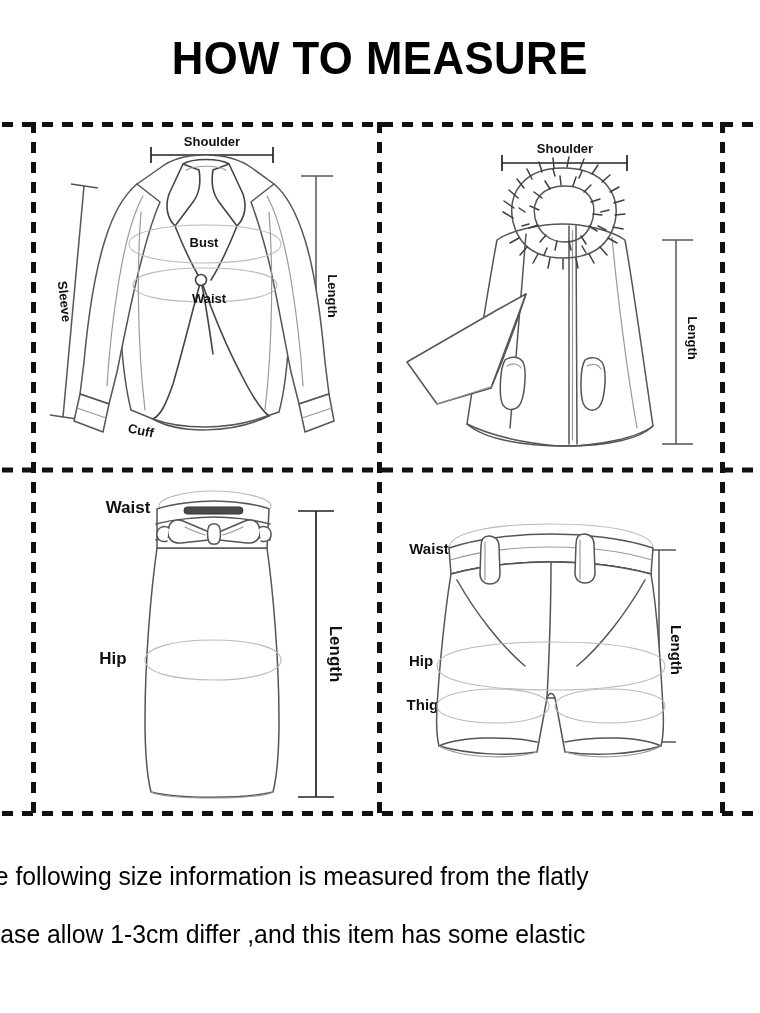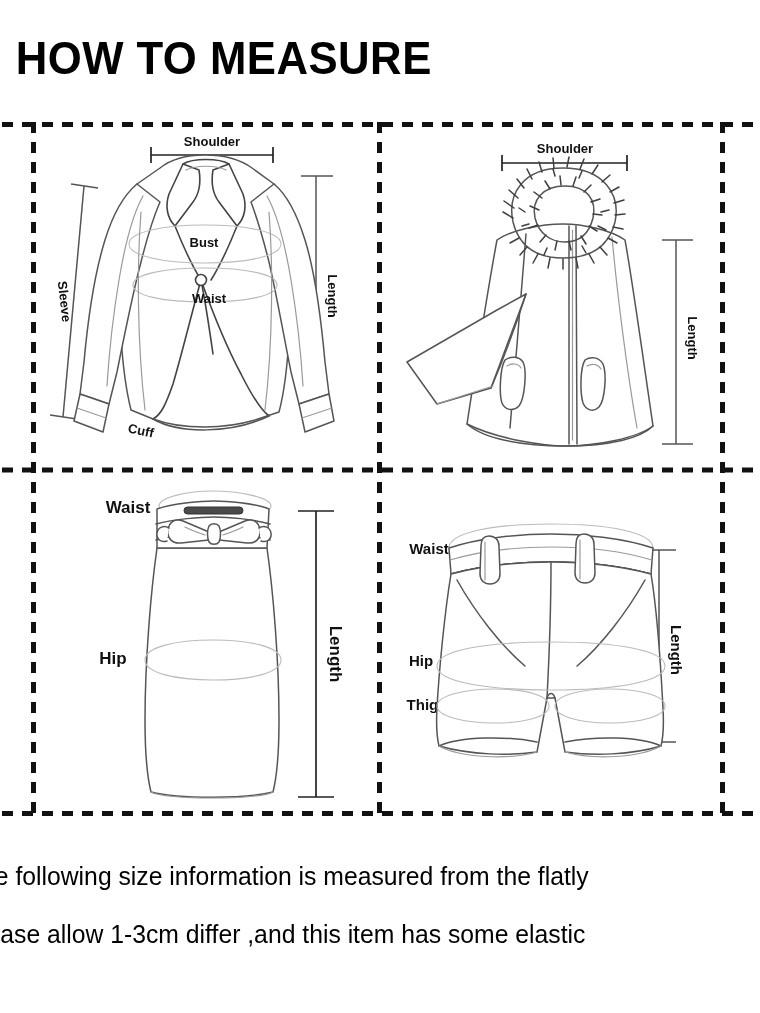--- a/index.html
+++ b/index.html
@@ -10,21 +10,21 @@
   body {
     width: 760px; height: 1013px;
     position: relative; overflow: hidden;
     font-family: "Liberation Sans", sans-serif;
     color: #000;
   }
 
   
   .title-wrap {
     position: absolute; left: 0; top: 32px;
-    width: 760px; 
+    width: 760px; text-align: center;
   }
   .title {
     display: inline-block;
     font-family: "Liberation Sans", sans-serif;
     font-weight: bold;
     font-size: 47px;
     line-height: 52px;
     letter-spacing: 0.5px;
     transform: scaleX(0.93);
     transform-origin: center;

